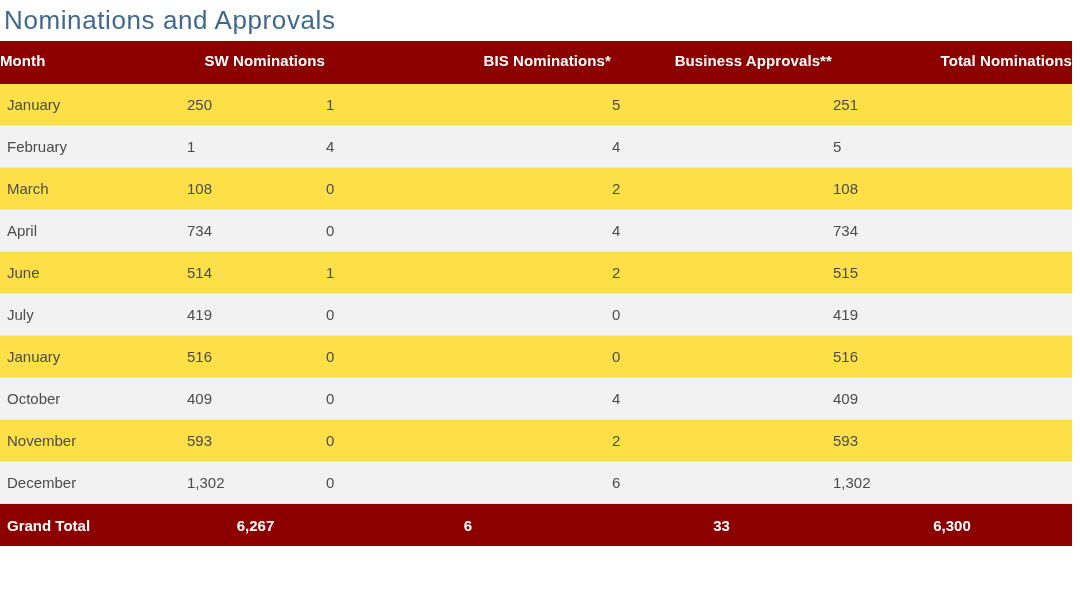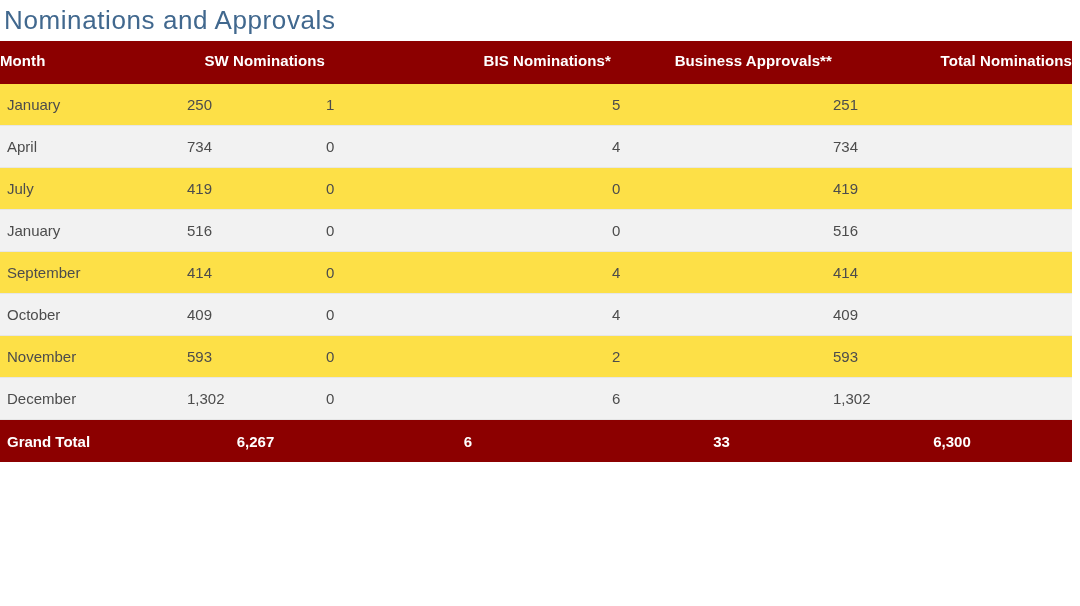--- a/index.html
+++ b/index.html
@@ -130,46 +130,60 @@
       </thead>
       <tbody id="table-body">
           <tr>
             <td class="col-month">January</td>
             <td class="col-num">250</td>
             <td class="col-num">1</td>
             <td class="col-num">5</td>
             <td class="col-num">251</td>
           </tr>
           <tr>
+            <td class="col-month">February</td>
+            <td class="col-num">1</td>
+            <td class="col-num">4</td>
+            <td class="col-num">4</td>
+            <td class="col-num">5</td>
+          </tr>
+          <tr>
+            <td class="col-month">March</td>
+            <td class="col-num">108</td>
+            <td class="col-num">0</td>
+            <td class="col-num">2</td>
+            <td class="col-num">108</td>
+          </tr>
+          <tr>
             <td class="col-month">April</td>
             <td class="col-num">734</td>
             <td class="col-num">0</td>
             <td class="col-num">4</td>
             <td class="col-num">734</td>
           </tr>
           <tr>
+            <td class="col-month">June</td>
+            <td class="col-num">514</td>
+            <td class="col-num">1</td>
+            <td class="col-num">2</td>
+            <td class="col-num">515</td>
+          </tr>
+          <tr>
             <td class="col-month">July</td>
             <td class="col-num">419</td>
             <td class="col-num">0</td>
             <td class="col-num">0</td>
             <td class="col-num">419</td>
           </tr>
           <tr>
             <td class="col-month">January</td>
             <td class="col-num">516</td>
             <td class="col-num">0</td>
             <td class="col-num">0</td>
             <td class="col-num">516</td>
-          </tr>
-          <tr>
-            <td class="col-month">September</td>
-            <td class="col-num">414</td>
-            <td class="col-num">0</td>
-            <td class="col-num">4</td>
-            <td class="col-num">414</td>
           </tr>
           <tr>
             <td class="col-month">October</td>
             <td class="col-num">409</td>
             <td class="col-num">0</td>
             <td class="col-num">4</td>
             <td class="col-num">409</td>
           </tr>
           <tr>
             <td class="col-month">November</td>

